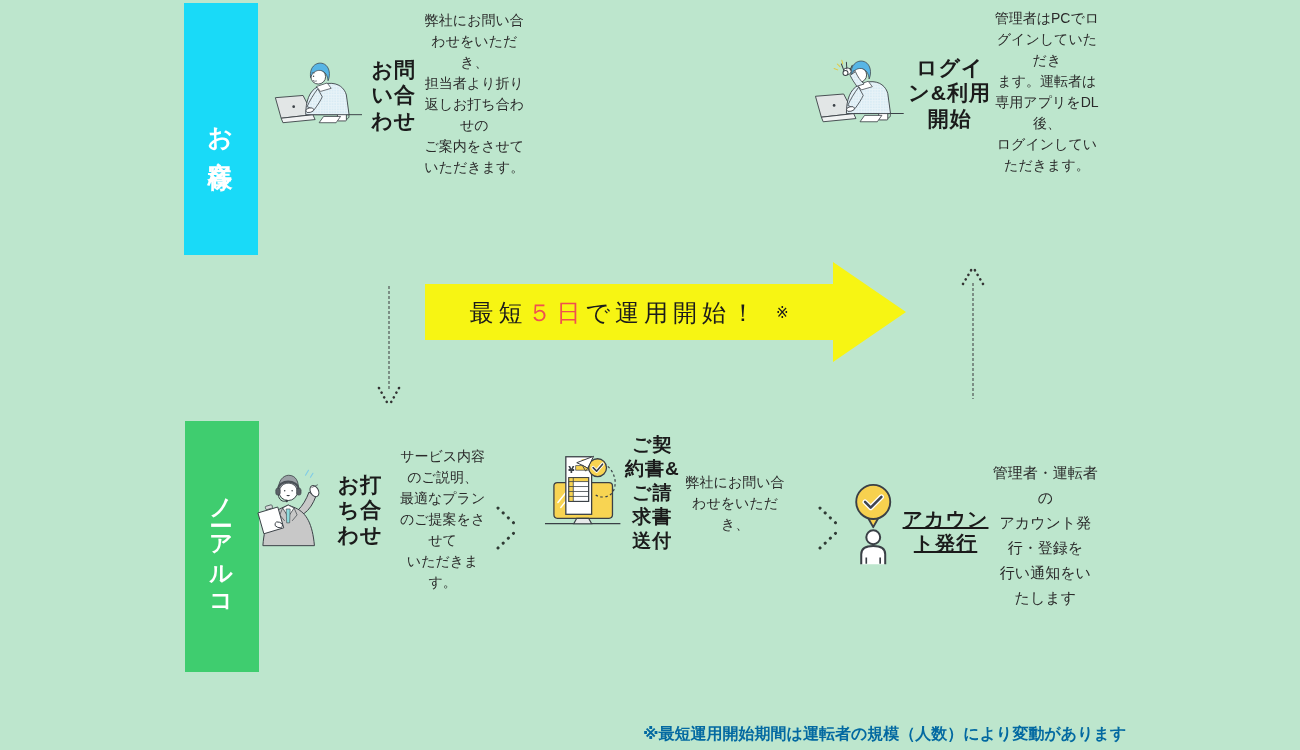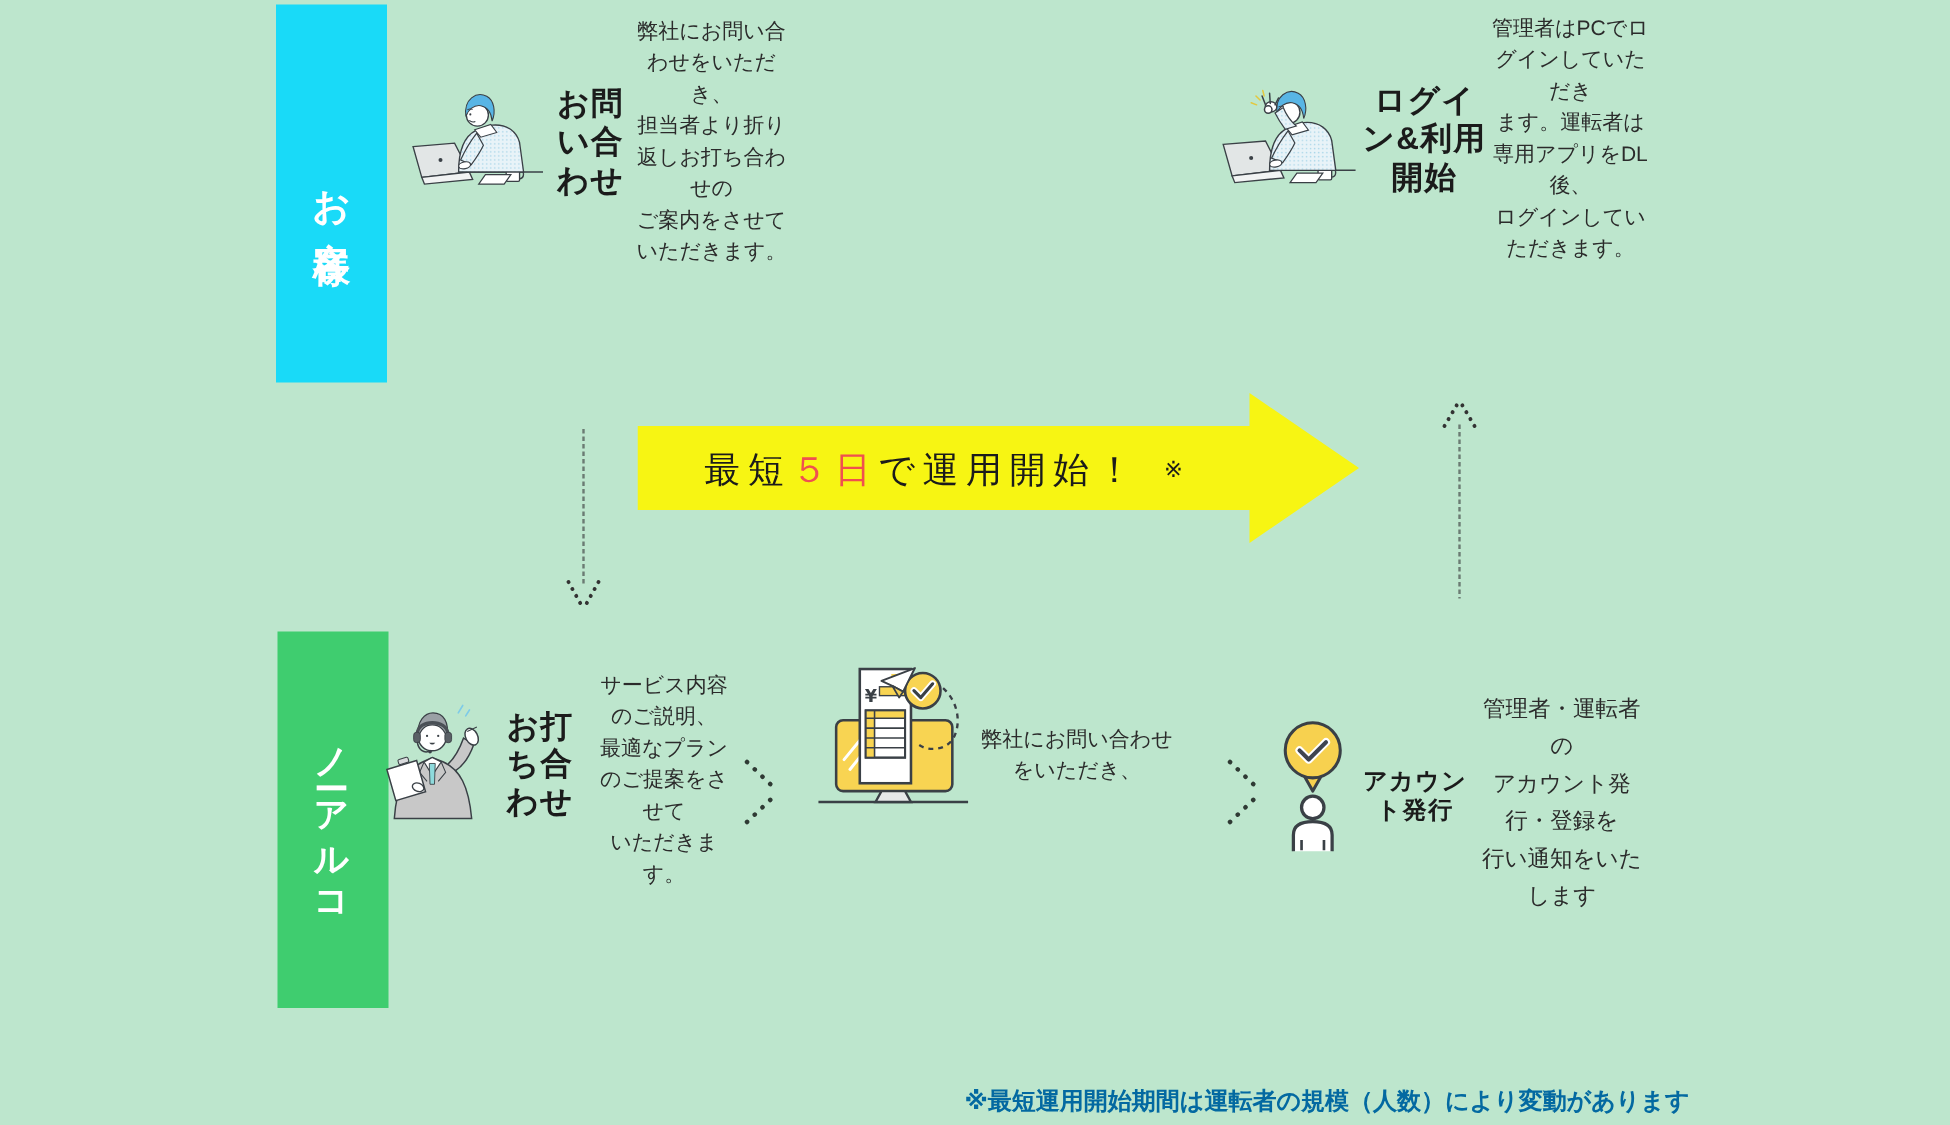--- a/index.html
+++ b/index.html
@@ -34,21 +34,21 @@
 
   #step-meeting{left:250px;top:420px;width:242px;}
   #step-meeting .step-title{margin-top:6px;}
   #step-meeting .step-desc{margin-top:26px;}
 
   #step-contract{left:543px;top:416px;width:245px;}
   #step-contract .step-title{margin-top:6px;font-size:19px;line-height:24px;}
   #step-contract .step-desc{margin-top:26px;}
 
   #step-account{left:848px;top:438px;width:250px;}
-  #step-account .step-title{margin-top:14px;font-size:16px;}
+  #step-account .step-title{margin-top:14px;font-size:20px;text-decoration:underline;}
   #step-account .step-desc{margin-top:22px;font-size:15px;line-height:25px;}
 
   #arrow-banner{position:absolute;left:425px;top:260px;width:482px;height:104px;}
   #arrow-banner svg{position:absolute;left:0;top:0;}
   #arrow-banner .banner-text{
     position:absolute;left:0;top:24px;width:408px;height:57px;
     display:flex;align-items:center;justify-content:center;
     font-size:24px;font-weight:normal;letter-spacing:5px;color:var(--text-dark,#1b1b1b);
     white-space:nowrap;
   }
@@ -230,20 +230,24 @@
       <rect x="52" y="50" width="40" height="8" fill="#f8d452"></rect>
       <rect x="52" y="50" width="9" height="48" fill="#f8d452"></rect>
       <path d="M52,58 H92 M52,68 H92 M52,78 H92 M52,88 H92 M61,50 V98" stroke="#3a4046" stroke-width="1.6" fill="none"></path>
       <rect x="52" y="50" width="40" height="48" fill="none" stroke="#3a4046" stroke-width="2"></rect>
       <circle cx="110" cy="30" r="18" fill="#f8d452" stroke="#3a4046" stroke-width="2.6"></circle>
       <path d="M101,30 L108,37 L120,23" stroke="#fff" stroke-width="7" fill="none" stroke-linecap="round" stroke-linejoin="round"></path>
       <path d="M101,30 L108,37 L120,23" stroke="#3a4046" stroke-width="3.2" fill="none" stroke-linecap="round" stroke-linejoin="round"></path>
       <path d="M68,20 L102,7 L90,31 L79,25 Z" fill="#fff" stroke="#3a4046" stroke-width="2" stroke-linejoin="round"></path>
       <path d="M79,25 L90,31 L86,37 Z" fill="#f2cf57" stroke="#3a4046" stroke-width="1.8" stroke-linejoin="round"></path>
     </svg>
+    <div class="step-title">
+      <div>ご契約書&amp;</div>
+      <div>ご請求書送付</div>
+    </div>
     <div class="step-desc">
       <div>弊社にお問い合わせをいただき、</div>
     </div>
   </div>
 
   <div class="step" id="step-account">
     <svg viewBox="0 0 80 130" width="80" height="128">
       <path d="M31,54 L40,70 L49,54 Z" fill="#f7d14f" stroke="#3a4046" stroke-width="3" stroke-linejoin="round"></path>
       <circle cx="40" cy="30" r="27" fill="#f7d14f" stroke="#3a4046" stroke-width="3"></circle>
       <path d="M27,30 L36,39 L53,22" stroke="#fff" stroke-width="8" fill="none" stroke-linecap="round" stroke-linejoin="round"></path>

